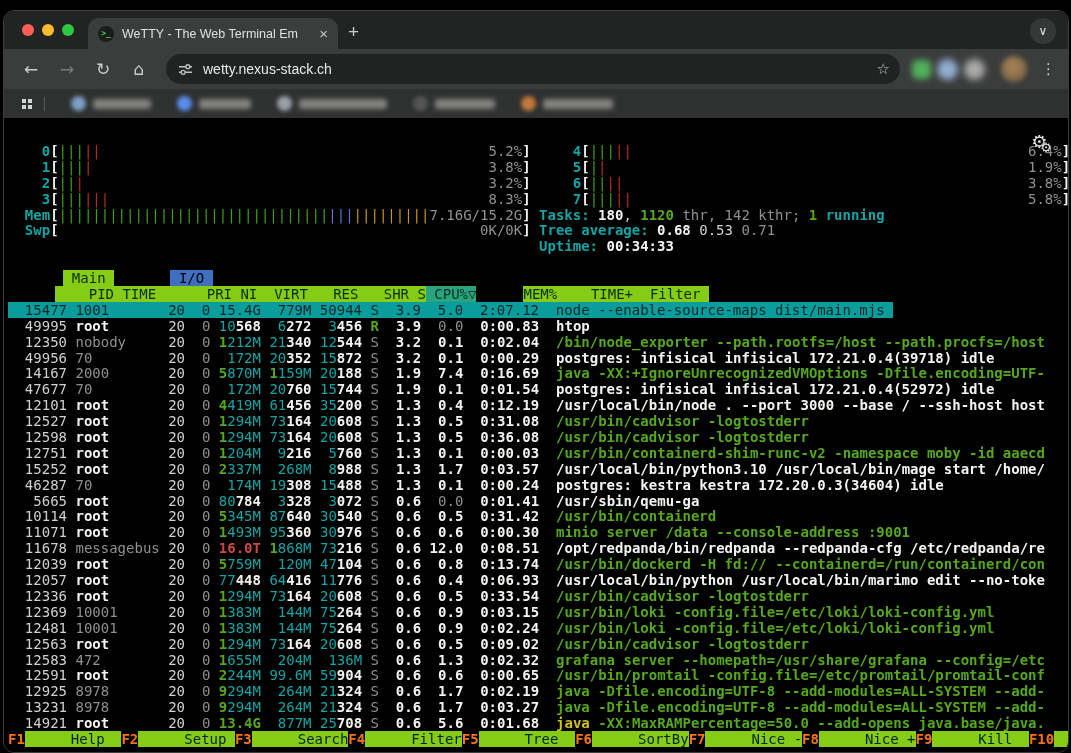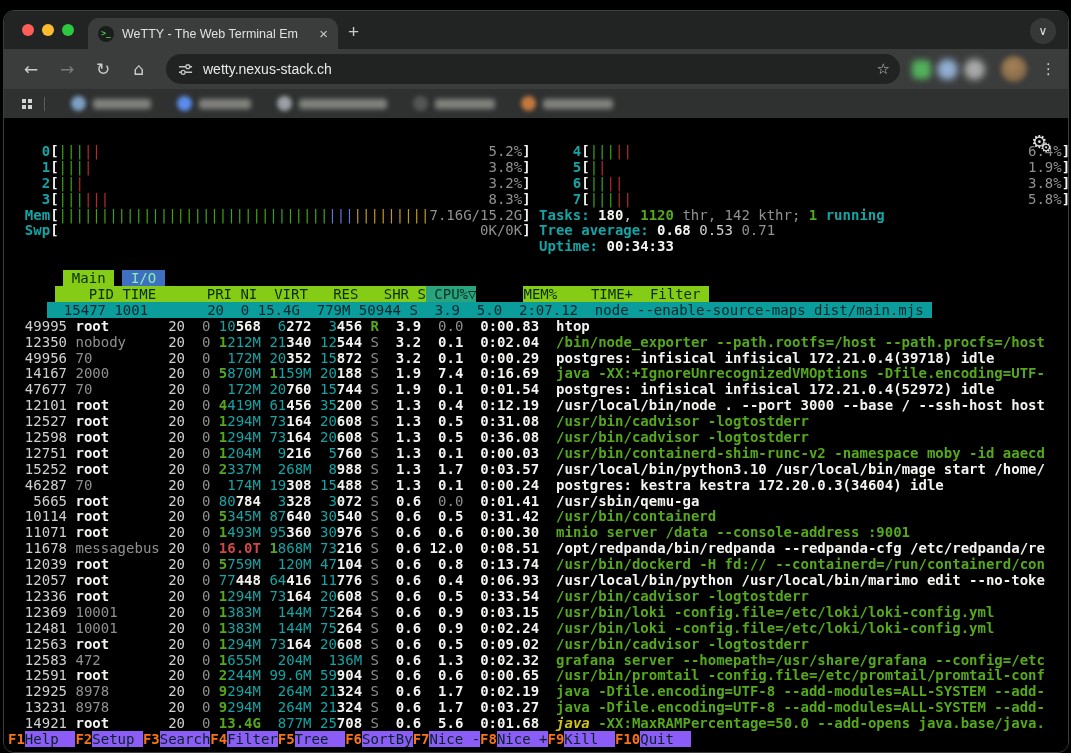--- a/index.html
+++ b/index.html
@@ -55,28 +55,28 @@
   .c-wb{color:#f2f4f0;font-weight:bold;}
   .c-gray{color:#8f9190;}
   .c-cyan{color:#13a5a5;}
   .c-cyanb{color:#13a5a5;font-weight:bold;}
   .c-green{color:#55a81c;font-weight:bold;}
   .c-gbar{color:#3fa414;}
   .c-rbar{color:#b92b2b;}
   .c-bbar{color:#5d77d6;}
   .c-ybar{color:#c3991c;}
   .c-red{color:#cf4848;font-weight:bold;}
-  .c-yellow{color:#cfc21b;font-weight:bold;font-style:italic;}
-  .c-dark{color:#05282a;margin-left:39px;}
+  .c-yellow{color:#cfc21b;font-weight:bold;}
+  .c-dark{color:#05282a;}
   .bg-sel{background:#0b9c9c;}
   .bg-green{background:#84cc16;color:#0c2d05;margin-left:47px;}
   .bg-teal{background:#2aa47e;color:#093222;text-align:center;}
-  .bg-blue{background:#3e6fc0;color:#86efac;}
+  .bg-blue{background:#3e6fc0;color:#000000;margin-left:48px;}
   .fk-num{color:#f97316;font-weight:bold;}
-  .fk-lbl{background:#8b5cf6;color:#062424;}
+  .fk-lbl{background:#84cc16;color:#062424;padding-left:46px;}
   .gear-overlay{position:absolute;top:16px;right:16px;color:#e4e4e4;
     font-family:"DejaVu Sans",sans-serif;font-size:18px;text-shadow:0 0 3px #000;}
   .gear2{font-size:13px;margin-left:-7px;vertical-align:-4px;display:inline-block;}
 </style>
 </head>
 <body>
 
 <div class="desktop">
   <div class="window">
 

